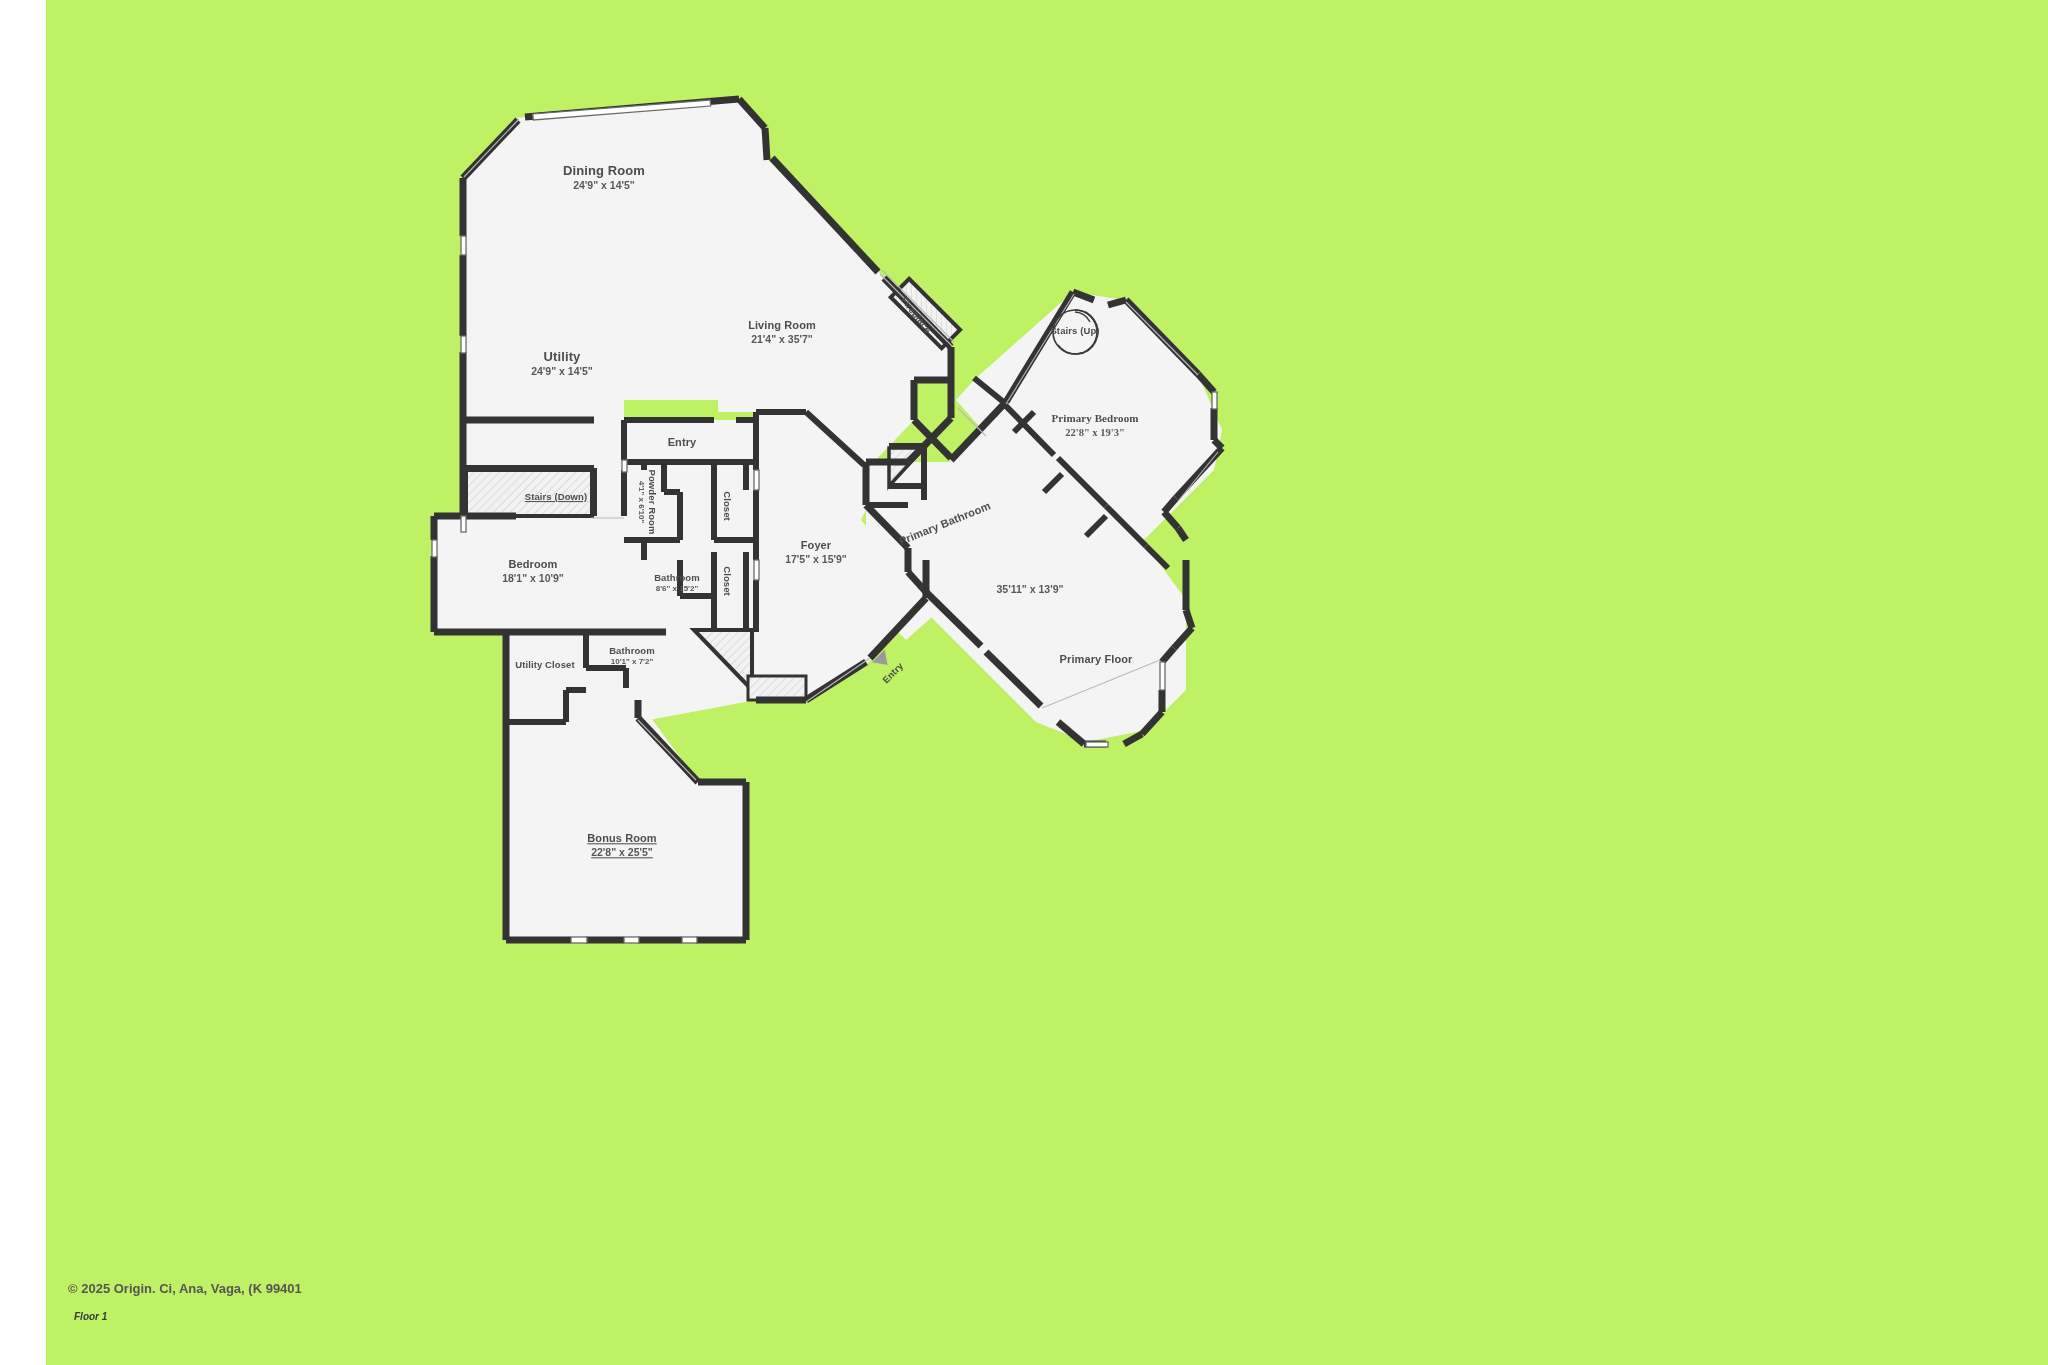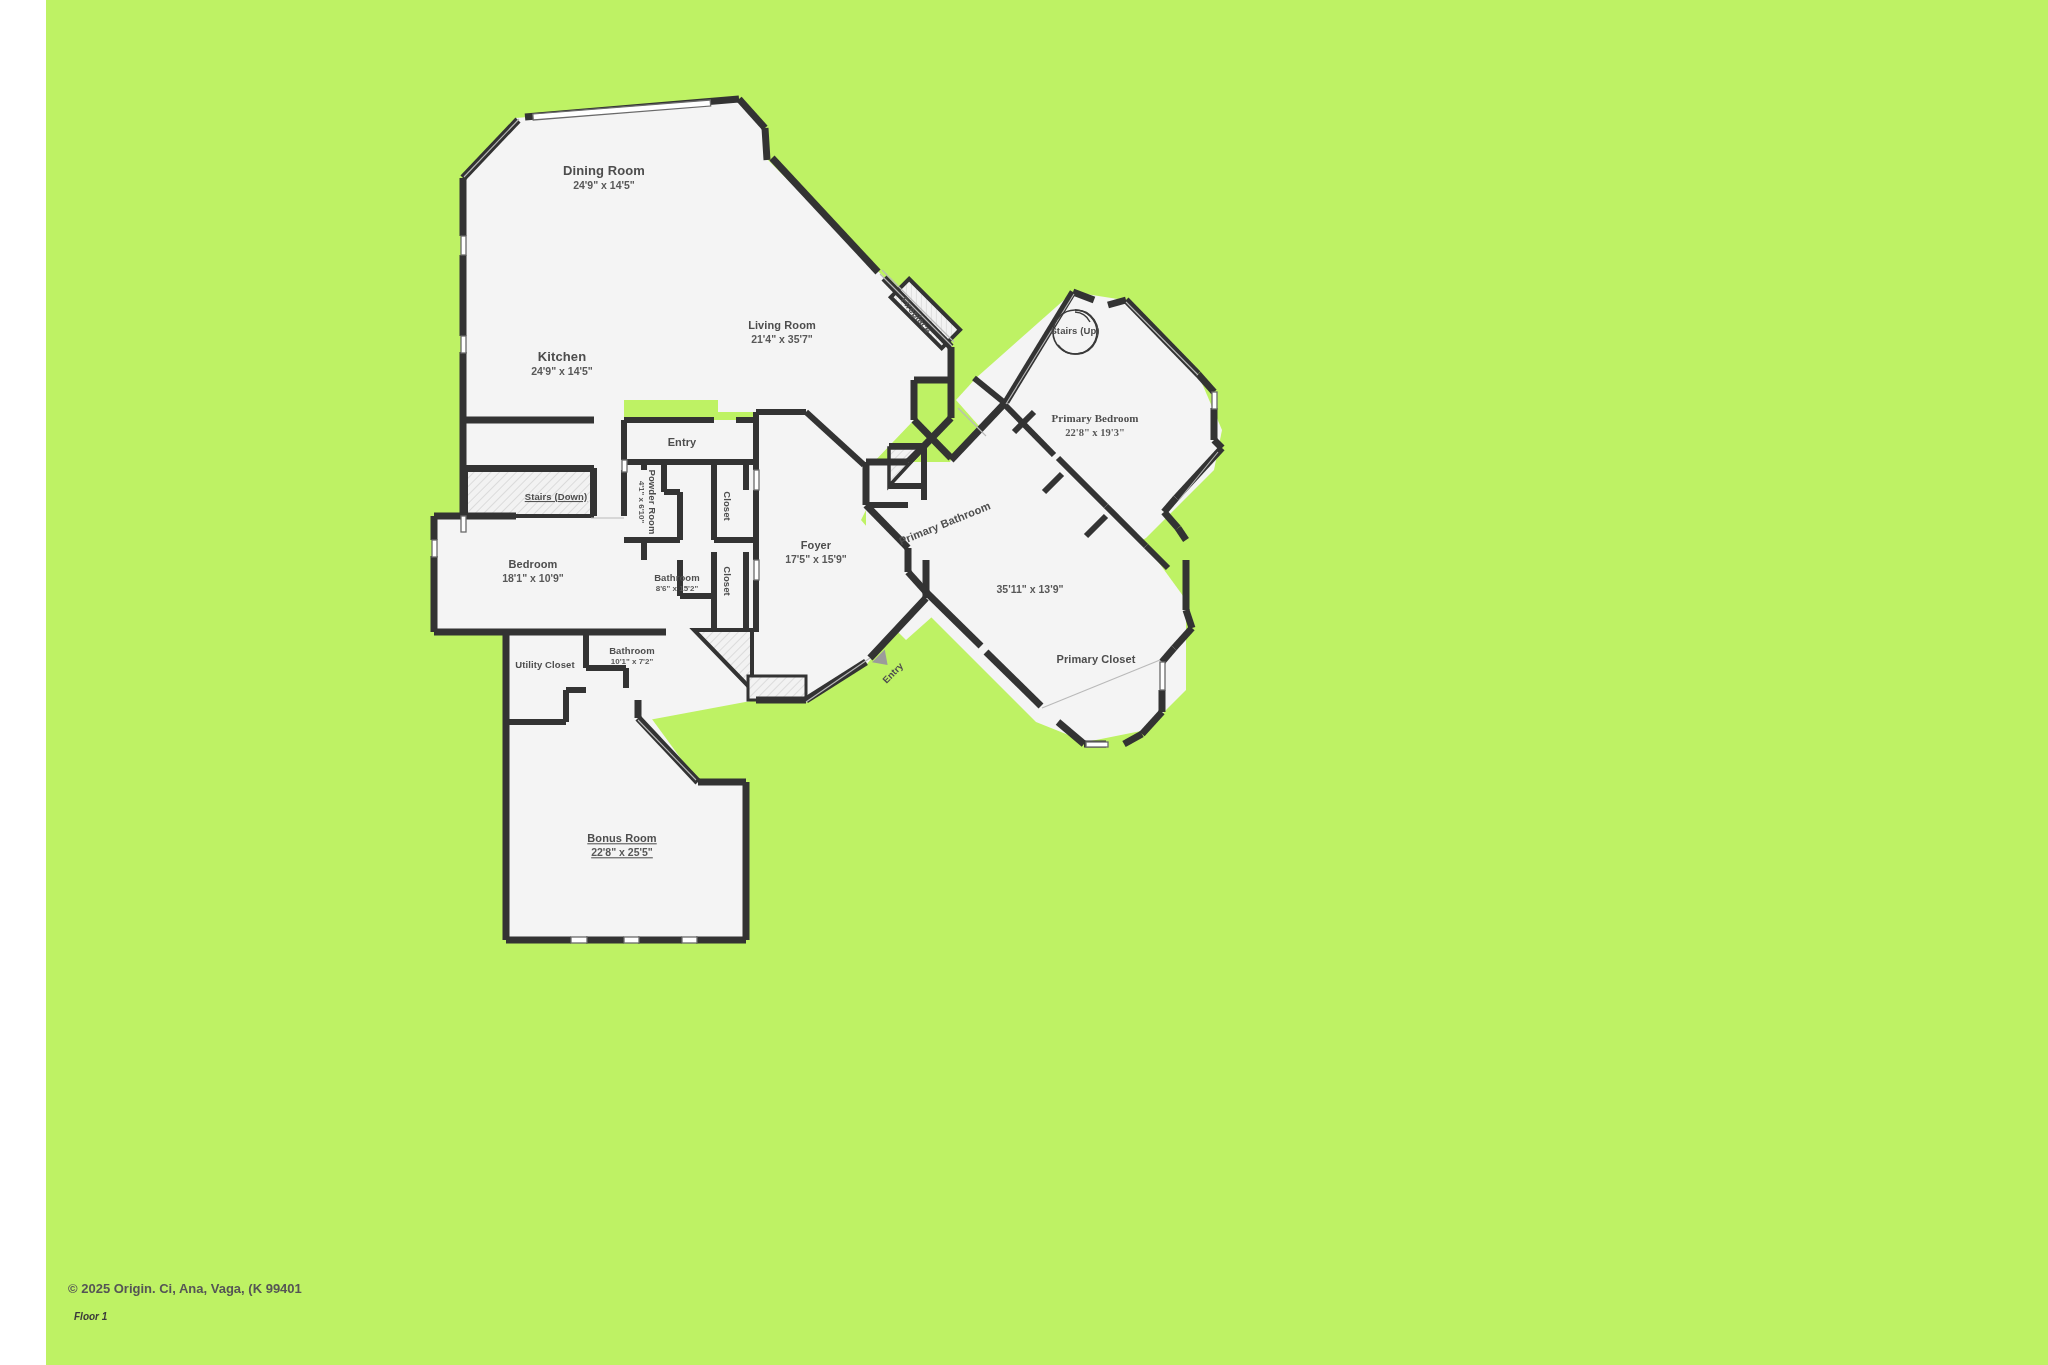--- a/index.html
+++ b/index.html
@@ -317,21 +317,21 @@
       <path d="M 1029,312 A 18,18 0 0 1 1044,322" fill="none" stroke="#3a3a3a" stroke-width="1.4"></path>
     </g>
   </svg>
 
   <div class="room-label" style="left:558px; top:178px;">
     <div class="room-name">Dining Room</div>
     <div class="room-dim">24'9" x 14'5"</div>
   </div>
 
   <div class="room-label" style="left:516px; top:364px;">
-    <div class="room-name">Kitchen</div>
+    <div class="room-name">Utility</div>
     <div class="room-dim">24'9" x 14'5"</div>
   </div>
 
   <div class="room-label small" style="left:736px; top:333px;">
     <div class="room-name">Living Room</div>
     <div class="room-dim">21'4" x 35'7"</div>
   </div>
 
   <div class="room-label small" style="left:1049px; top:426px;font-family:Liberation Serif, serif;">
     <div class="room-name">Primary Bedroom</div>
@@ -357,21 +357,21 @@
     <div class="room-name">Bathroom</div>
     <div class="room-dim">10'1" x 7'2"</div>
   </div>
 
   <div class="room-label small" style="left:576px; top:846px;text-decoration:underline;">
     <div class="room-name">Bonus Room</div>
     <div class="room-dim">22'8" x 25'5"</div>
   </div>
 
   <div class="room-label small" style="left:1050px; top:660px;">
-    <div class="room-name">Primary Closet</div>
+    <div class="room-name">Primary Floor</div>
   </div>
 
   <div class="room-label small" style="left:636px; top:443px;">
     <div class="room-name">Entry</div>
   </div>
 
   <div class="room-label tiny" style="left:499px; top:665px;">
     <div class="room-name">Utility Closet</div>
   </div>
 

